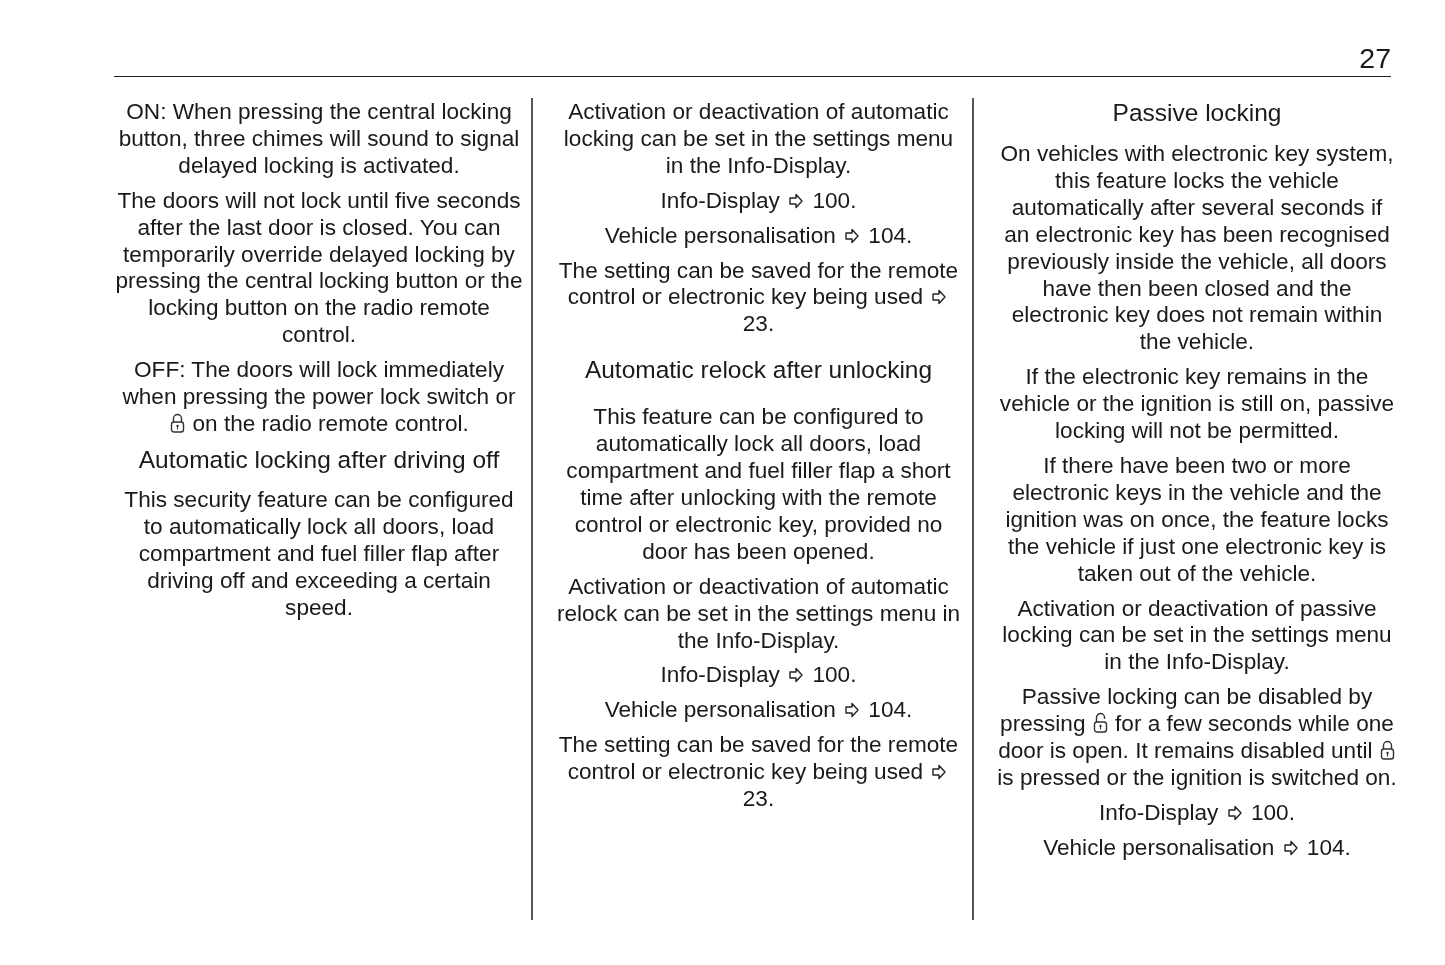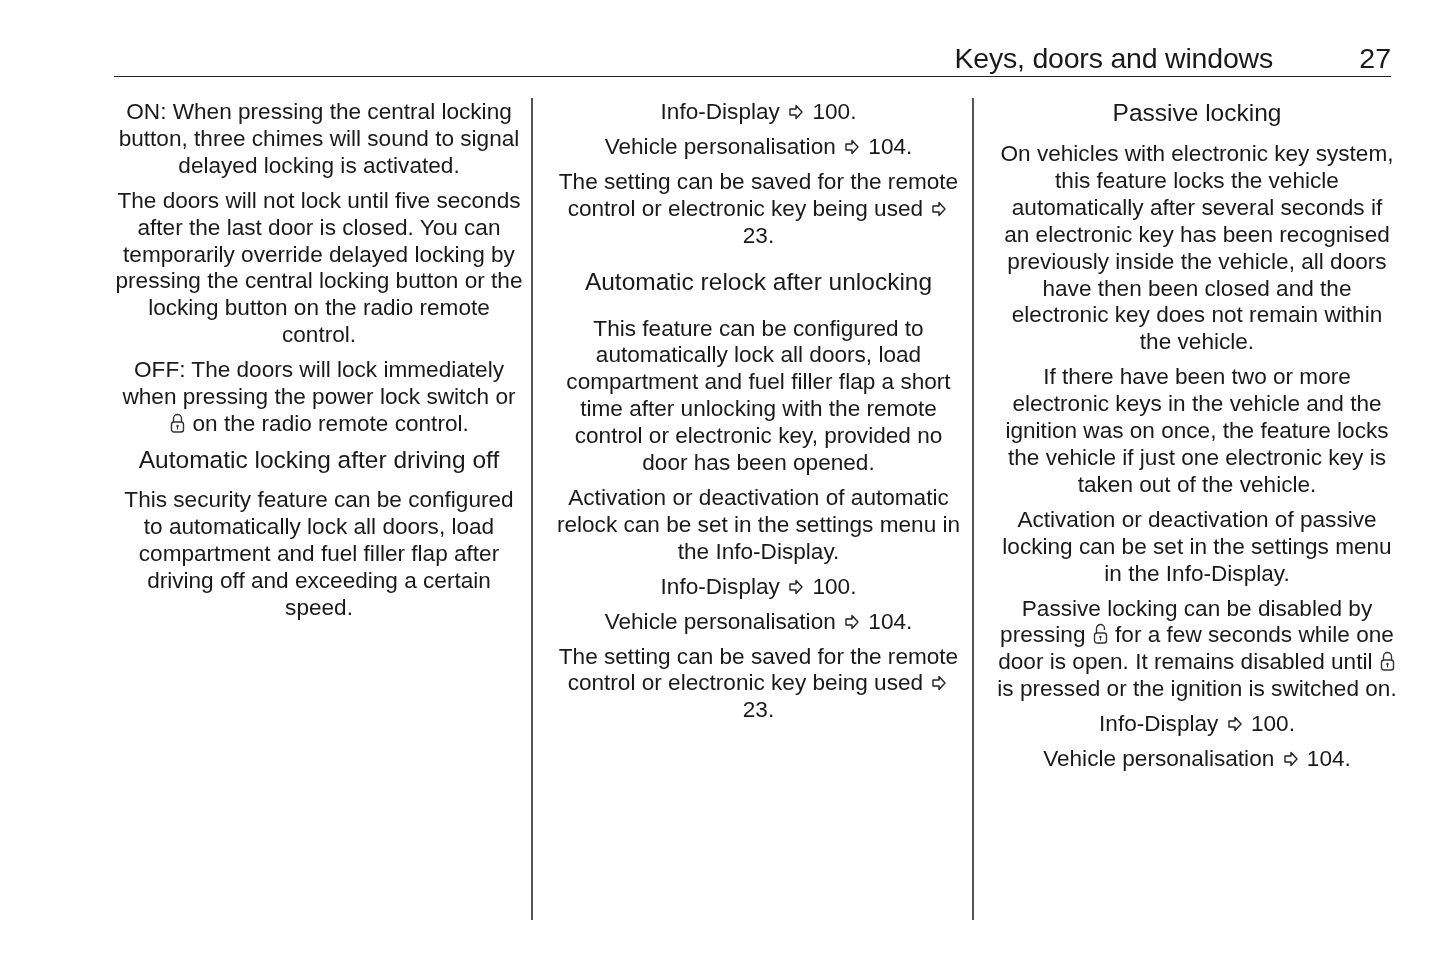--- a/index.html
+++ b/index.html
@@ -37,21 +37,20 @@
     display: inline-block; width: 16px; height: 18px; vertical-align: -2px; margin: 0 2px;
   }
   .lockicon {
     display: inline-block; width: 15px; height: 22px; vertical-align: -3px; margin: 0 1px;
   }
 </style>
 </head>
 <body>
 
 <div class="header">
-  <span class="header-title">Keys, doors and windows</span>
   <span class="header-page">27</span>
 </div>
 
 <div class="divider d1"></div>
 <div class="divider d2"></div>
 
 <div class="col col1">
   <p><span>ON</span><span>: When pressing the central locking button, three chimes will sound to signal delayed locking is activated.</span></p>
   <p>The doors will not lock until five seconds after the last door is closed. You can temporarily override delayed locking by pressing the central locking button or the locking button on the radio remote control.</p>
   <p><span>OFF</span><span>: The doors will lock immediately when pressing the power lock switch or</span>
@@ -60,20 +59,21 @@
         <rect x="1.5" y="10" width="12" height="10" rx="2.5" fill="none" stroke="#333" stroke-width="1.4"></rect>
         <circle cx="7.5" cy="14" r="1.2" fill="#333"></circle>
         <rect x="7" y="14" width="1" height="3.5" fill="#333"></rect>
       </svg>
     <span>on the radio remote control.</span></p>
   <div class="h2">Automatic locking after driving off</div>
   <p>This security feature can be configured to automatically lock all doors, load compartment and fuel filler flap after driving off and exceeding a certain speed.</p>
 </div>
 
 <div class="col col2">
+  <p>Activation or deactivation of automatic locking can be set in the settings menu in the Info-Display.</p>
   <p><span>Info-Display</span>
     <svg class="xref" viewBox="0 0 16 18">
         <path d="M2 6 H8 V2.5 L14 9 L8 15.5 V12 H2 Z" fill="none" stroke="#222" stroke-width="1.4" stroke-linejoin="round"></path>
       </svg>
     <span>100.</span></p>
   <p><span>Vehicle personalisation</span>
     <svg class="xref" viewBox="0 0 16 18">
         <path d="M2 6 H8 V2.5 L14 9 L8 15.5 V12 H2 Z" fill="none" stroke="#222" stroke-width="1.4" stroke-linejoin="round"></path>
       </svg>
     <span>104.</span></p>
@@ -98,20 +98,21 @@
   <p><span>The setting can be saved for the remote control or electronic key being used</span>
     <svg class="xref" viewBox="0 0 16 18">
         <path d="M2 6 H8 V2.5 L14 9 L8 15.5 V12 H2 Z" fill="none" stroke="#222" stroke-width="1.4" stroke-linejoin="round"></path>
       </svg>
     <span>23.</span></p>
 </div>
 
 <div class="col col3">
   <div class="h2 first">Passive locking</div>
   <p>On vehicles with electronic key system, this feature locks the vehicle automatically after several seconds if an electronic key has been recognised previously inside the vehicle, all doors have then been closed and the electronic key does not remain within the vehicle.</p>
+  <p>If the electronic key remains in the vehicle or the ignition is still on, passive locking will not be permitted.</p>
   <p>If there have been two or more electronic keys in the vehicle and the ignition was on once, the feature locks the vehicle if just one electronic key is taken out of the vehicle.</p>
   <p>Activation or deactivation of passive locking can be set in the settings menu in the Info-Display.</p>
   <p><span>Passive locking can be disabled by pressing</span>
     <svg class="lockicon" viewBox="0 0 15 22">
         <path d="M3.5 10 V5.5 a4 4 0 0 1 8 0 V7" fill="none" stroke="#333" stroke-width="1.4"></path>
         <rect x="1.5" y="10" width="12" height="10" rx="2.5" fill="none" stroke="#333" stroke-width="1.4"></rect>
         <circle cx="7.5" cy="14" r="1.2" fill="#333"></circle>
         <rect x="7" y="14" width="1" height="3.5" fill="#333"></rect>
       </svg>
     <span>for a few seconds while one door is open. It remains disabled until</span>

